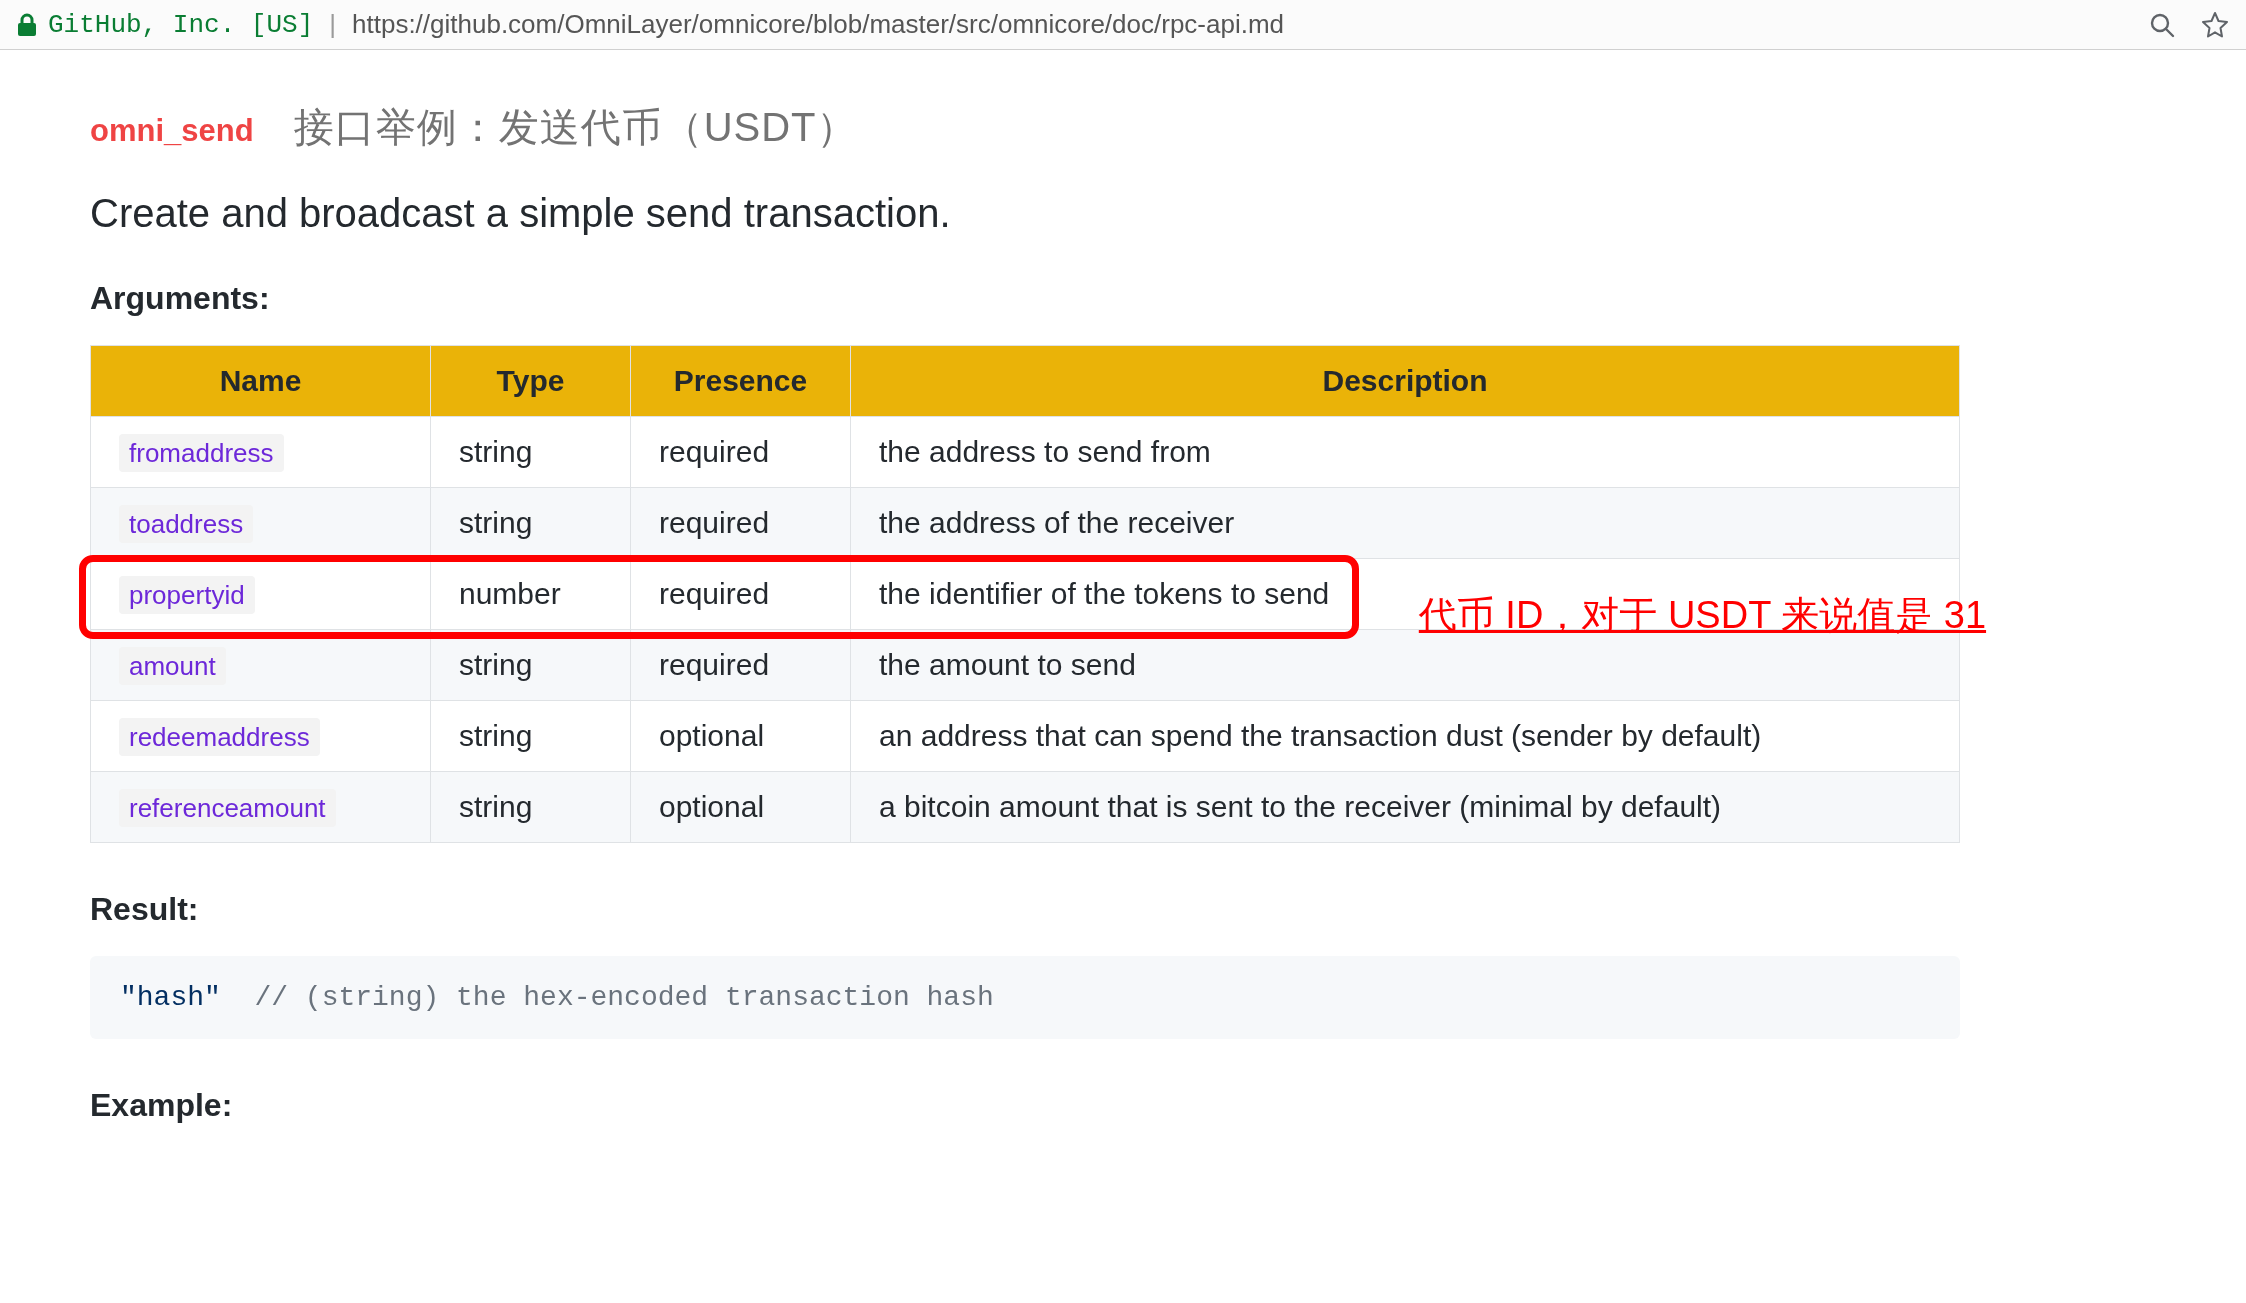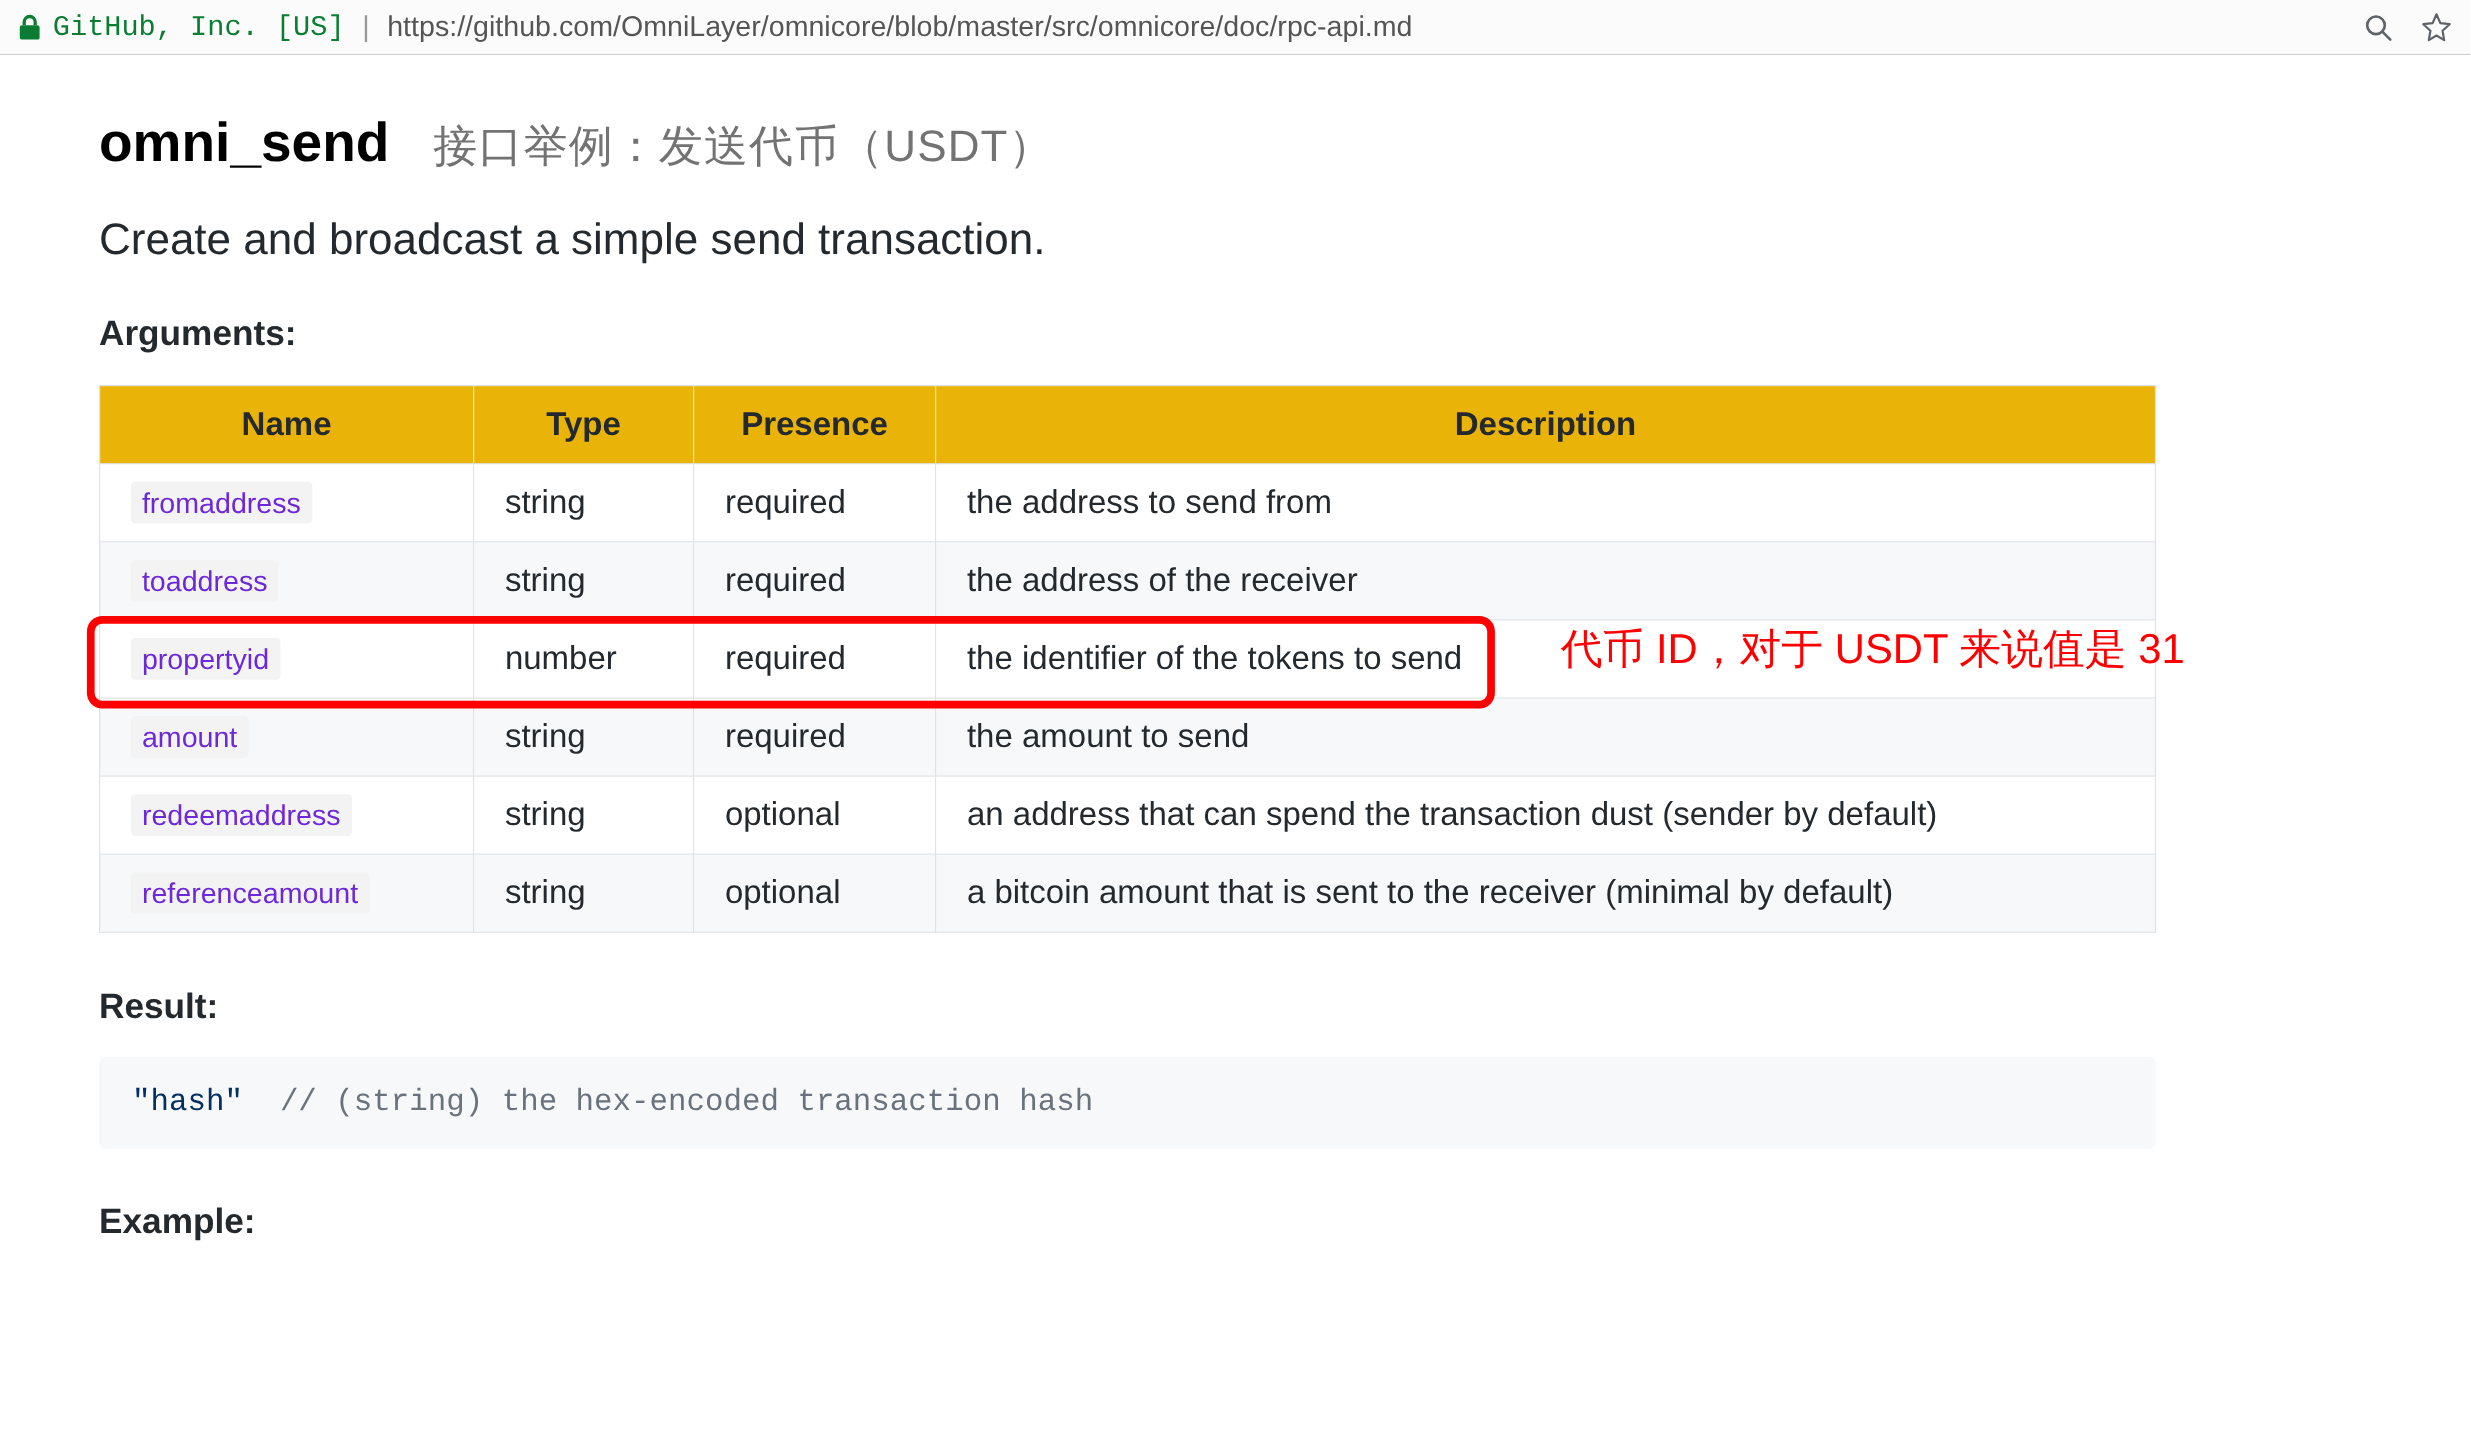--- a/index.html
+++ b/index.html
@@ -60,23 +60,23 @@
   }
 
   .title-row {
     display: flex;
     align-items: baseline;
     gap: 40px;
     margin-bottom: 36px;
   }
   h2.func-name {
     margin: 0;
-    font-size: 50px;
+    font-size: 31px;
     font-weight: 600;
-    color: #000000;
+    color: #ef4444;
   }
   .title-annot {
     font-size: 40px;
     color: #737373;
     letter-spacing: 1px;
   }
 
   p.desc {
     font-size: 40px;
     margin: 0 0 44px 0;
@@ -248,21 +248,21 @@
           <tr>
             <td><code class="inline">referenceamount</code></td>
             <td>string</td>
             <td>optional</td>
             <td>a bitcoin amount that is sent to the receiver (minimal by default)</td>
           </tr>
         </tbody>
     </table>
 
     <div class="red-box" id="red-box" style="left: -11.5px; top: 209.5px; width: 1280.3px; height: 84px;"></div>
-    <div class="row-annot" id="row-annot" style="left: 1328.8px; top: 215px;">代币 ID，对于 USDT 来说值是 31</div>
+    <div class="row-annot" id="row-annot" style="left: 1328.8px; top: 245px; text-decoration: underline;">代币 ID，对于 USDT 来说值是 31</div>
   </div>
 
   <h3 class="sect">Result:</h3>
 
   <pre class="result"><span class="str">"hash"</span>  <span class="cmt">// (string) the hex-encoded transaction hash</span></pre>
 
   <h3 class="sect">Example:</h3>
 
 </div>
 

